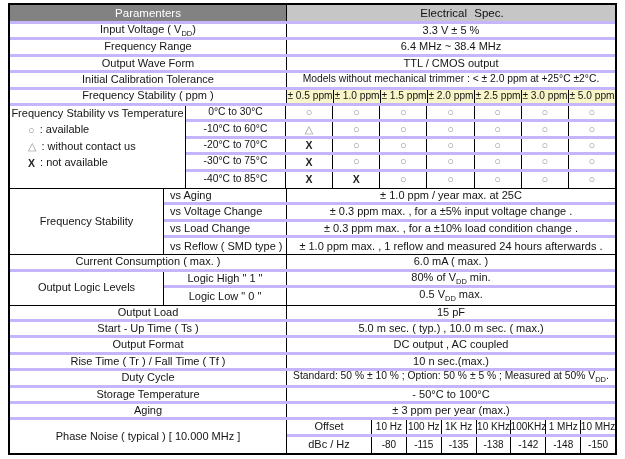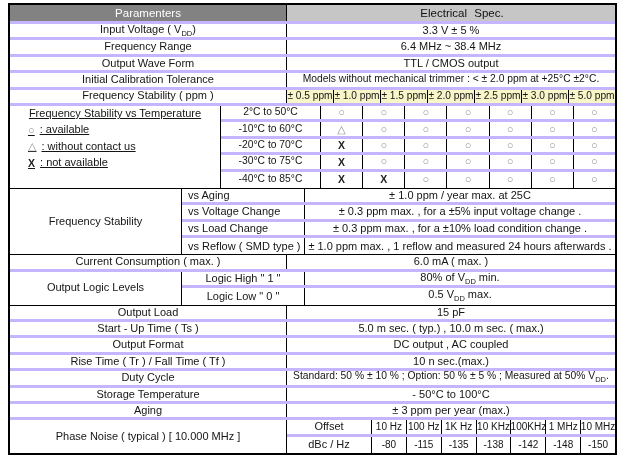--- a/index.html
+++ b/index.html
@@ -20,23 +20,23 @@
 
   .cell {
     display: flex; align-items: center; justify-content: center;
     border-right: 1px solid #000;
     font-size: 11px; text-align: center; line-height: 1.05;
     overflow: hidden; white-space: nowrap;
   }
   .cell.lastcol, .row .cell:last-child { border-right: none; }
 
   .w-label  { width: 277px; }      
-  .w-legend { width: 211px; text-decoration: underline; }      
+  .w-legend { width: 176px; }      
   .w-range  { width: 100px; }      
-  .w-sub    { width: 172px; }      
+  .w-sub    { width: 154px; }      
   .w-subhdr { width: 123px; }      
   .w-offset { width: 85px; }       
   .grow { flex: 1 1 0; }
   .pncol { flex: 1 1 0; font-size: 10px; }
 
   .hdark  { background: #828282; color: #ffffff; font-size: 11.5px; word-spacing: 2px; }
   .hlight { background: #c6c6c6; color: #111; font-size: 11.5px; word-spacing: 4px; padding-left: 22px; }
   .yellow { background: #f8f6c8; font-size: 10.2px; }
 
   .small  { font-size: 10.3px; }
@@ -113,21 +113,21 @@
         <span>: without contact us</span>
       </div>
       <div class="legend-item">
         <span class="sym" data-tone="dark">X</span>
         <span>: not available</span>
       </div>
     </div>
     <div class="subrows">
 
       <div class="row">
-        <div class="cell w-range small">2°C  to  50°C</div>
+        <div class="cell w-range small">0°C  to  30°C</div>
         <div class="cell grow">
             <span class="sym" data-tone="light">○</span>
           </div>
         <div class="cell grow">
             <span class="sym" data-tone="light">○</span>
           </div>
         <div class="cell grow">
             <span class="sym" data-tone="light">○</span>
           </div>
         <div class="cell grow">

